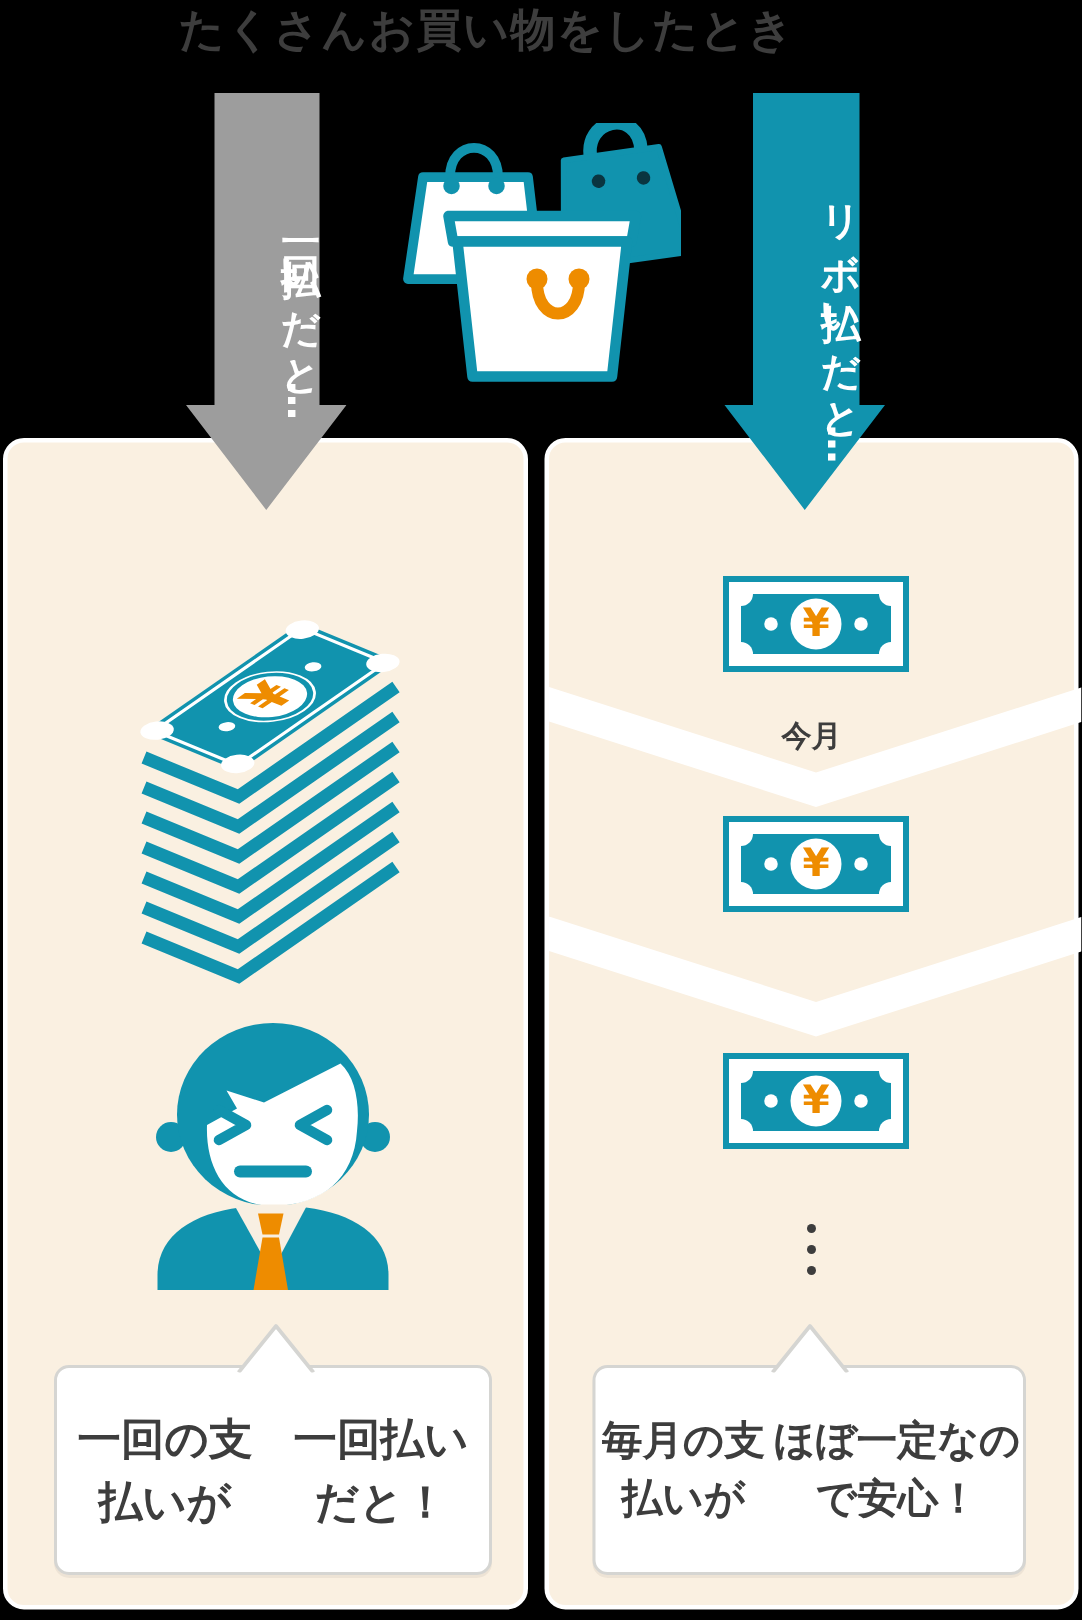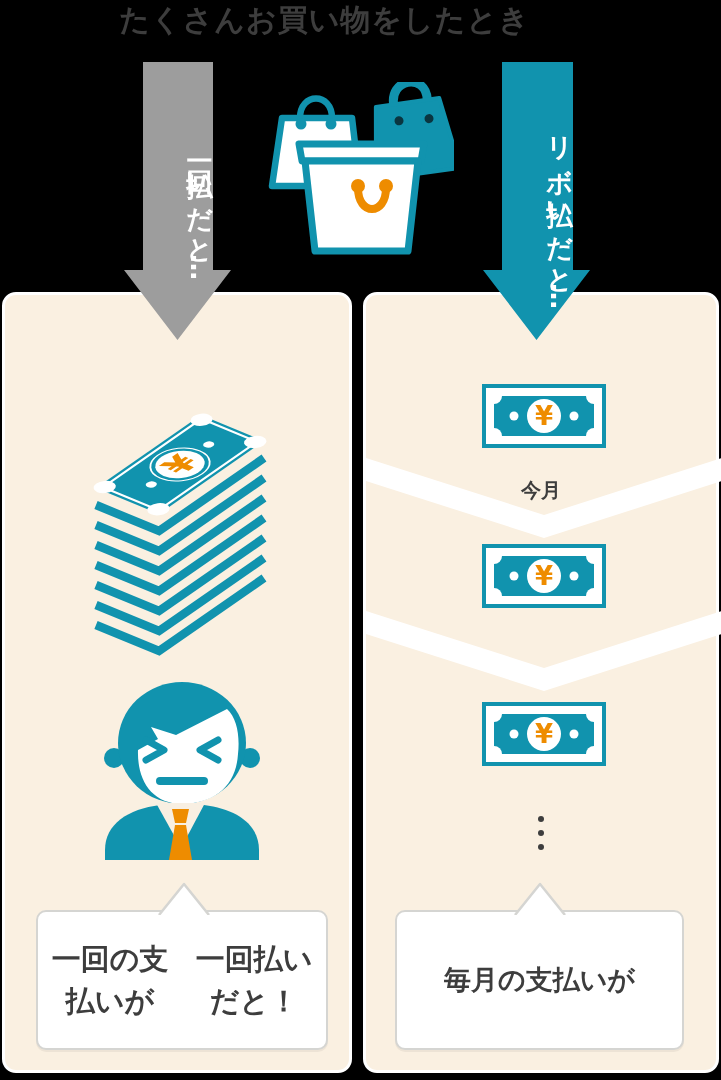--- a/index.html
+++ b/index.html
@@ -221,16 +221,17 @@
       <span></span>
         <span></span>
         <span></span>
     </div>
 
     <div class="bubble bubble-right">
       <svg class="pointer pointer-right" width="54" height="34">
         <path d="M2,34 L27,3 L52,34" fill="#ffffff" stroke="#d5d5d2" stroke-width="2.5" stroke-linejoin="round"></path>
       </svg>
       <div class="line">毎月の支払いが</div>
+      <div class="line">ほぼ一定なので安心！</div>
     </div>
   </div>
 
 </div>
 
 </body></html>

